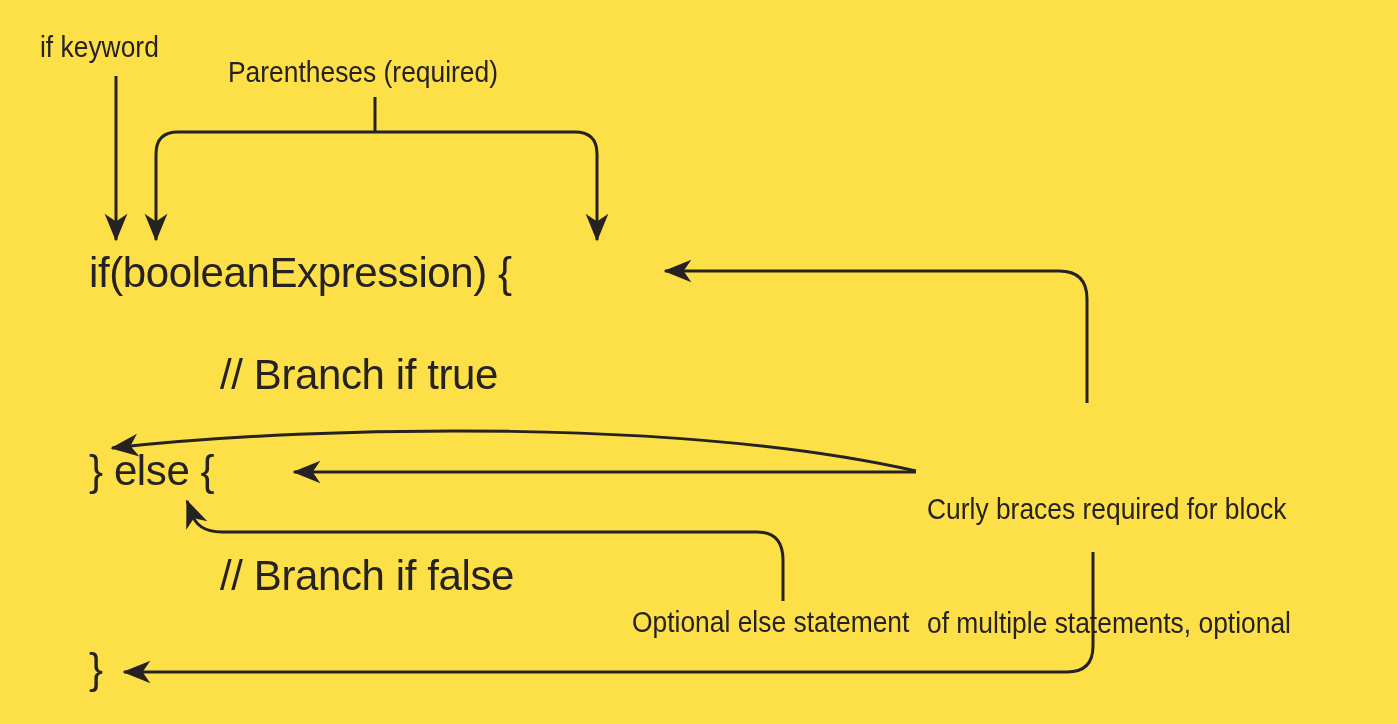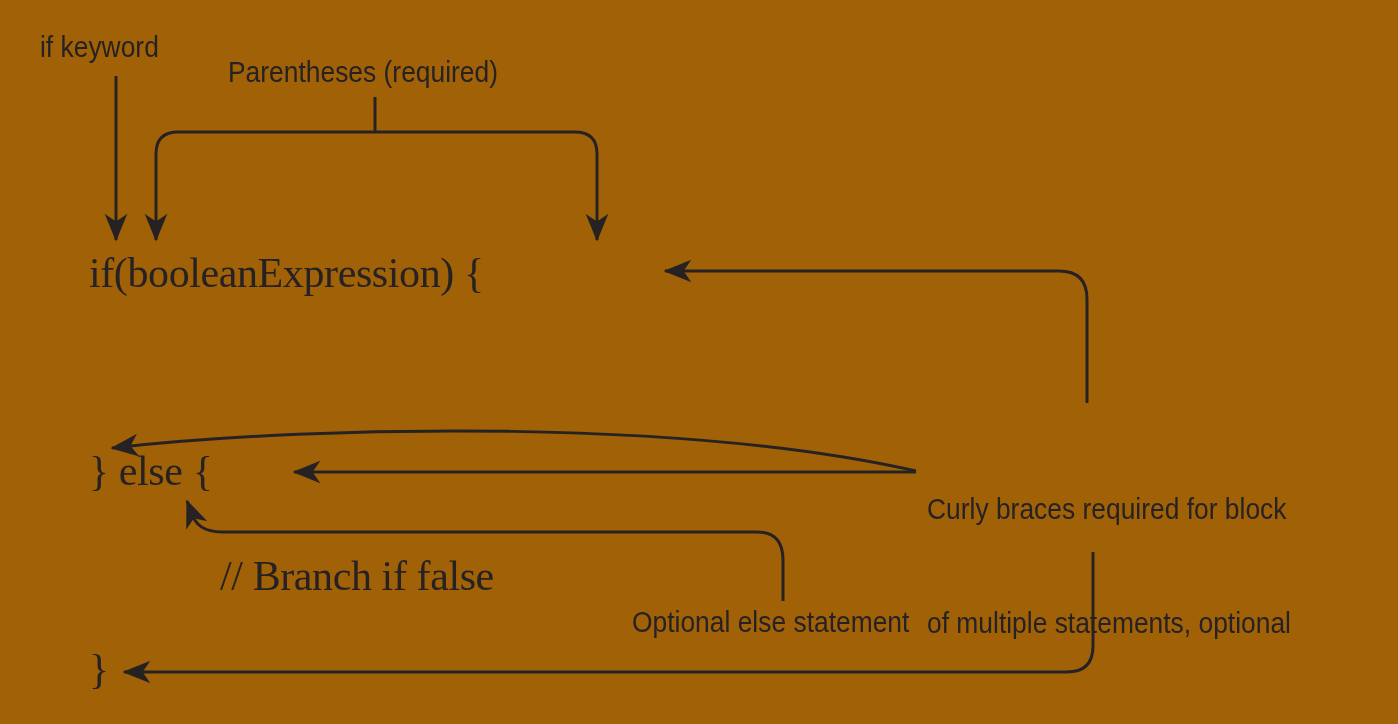--- a/index.html
+++ b/index.html
@@ -4,26 +4,26 @@
 <style>
   html, body {
     margin: 0;
     padding: 0;
     background: #ffffff;
   }
   #canvas {
     position: relative;
     width: 1398px;
     height: 724px;
-    background: #a16207;
+    background: #fde047;
     overflow: hidden;
   }
   .code-line {
     position: absolute;
-    font-family: Liberation Serif, serif;
+    font-family: Liberation Sans, sans-serif;
     font-size: 42px;
     line-height: 42px;
     letter-spacing: -0.4px;
     color: #262223;
     white-space: pre;
   }
   .label {
     position: absolute;
     font-family: "Liberation Sans", sans-serif;
     font-size: 30px;
@@ -59,20 +59,21 @@
   <div class="label" style="left:927px; top:414px;">
     <div>Curly braces required for block</div>
     <div>of multiple statements, optional</div>
     <div>for single statement</div>
   </div>
 
   <div class="label" style="left:632px; top:603px;">Optional else statement</div>
 
   <div class="code-line" style="left:89px; top:252px;">if(booleanExpression) {</div>
 
+  <div class="code-line" style="left:220px; top:354px;">// Branch if true</div>
 
   <div class="code-line" style="left:220px; top:555px;">// Branch if false</div>
 
   <div class="code-line" style="left:89px; top:450px;">} else {</div>
 
   <div class="code-line" style="left:89px; top:648px;">}</div>
 
   <svg class="overlay" viewBox="0 0 1398 724">
     <defs>
       <marker id="arrow" viewBox="0 0 12 10" refX="11" refY="5" markerWidth="31" markerHeight="26" markerUnits="userSpaceOnUse" orient="auto-start-reverse">

